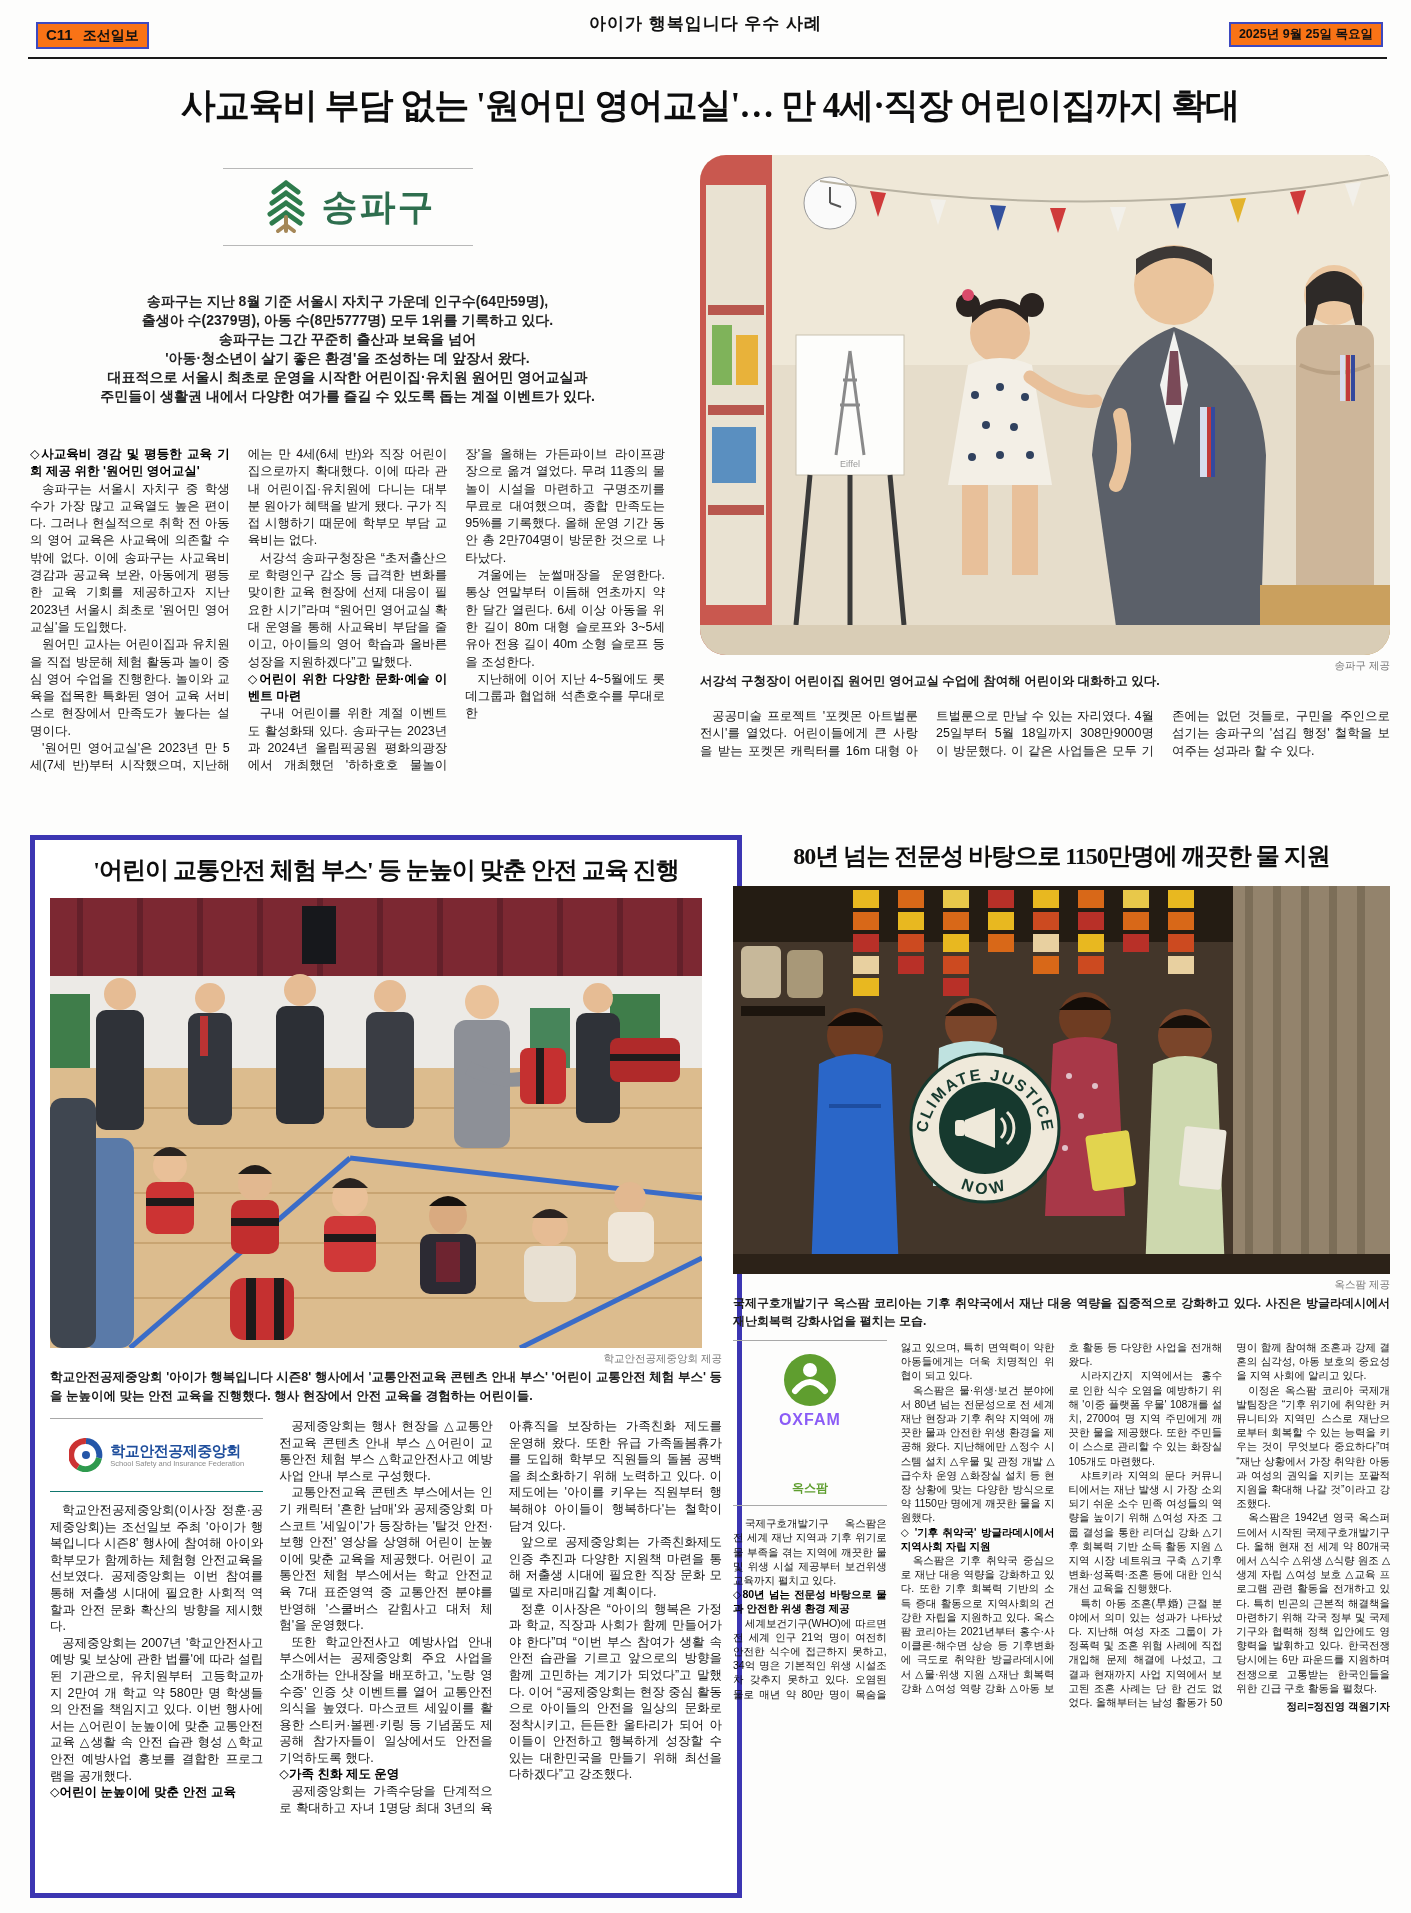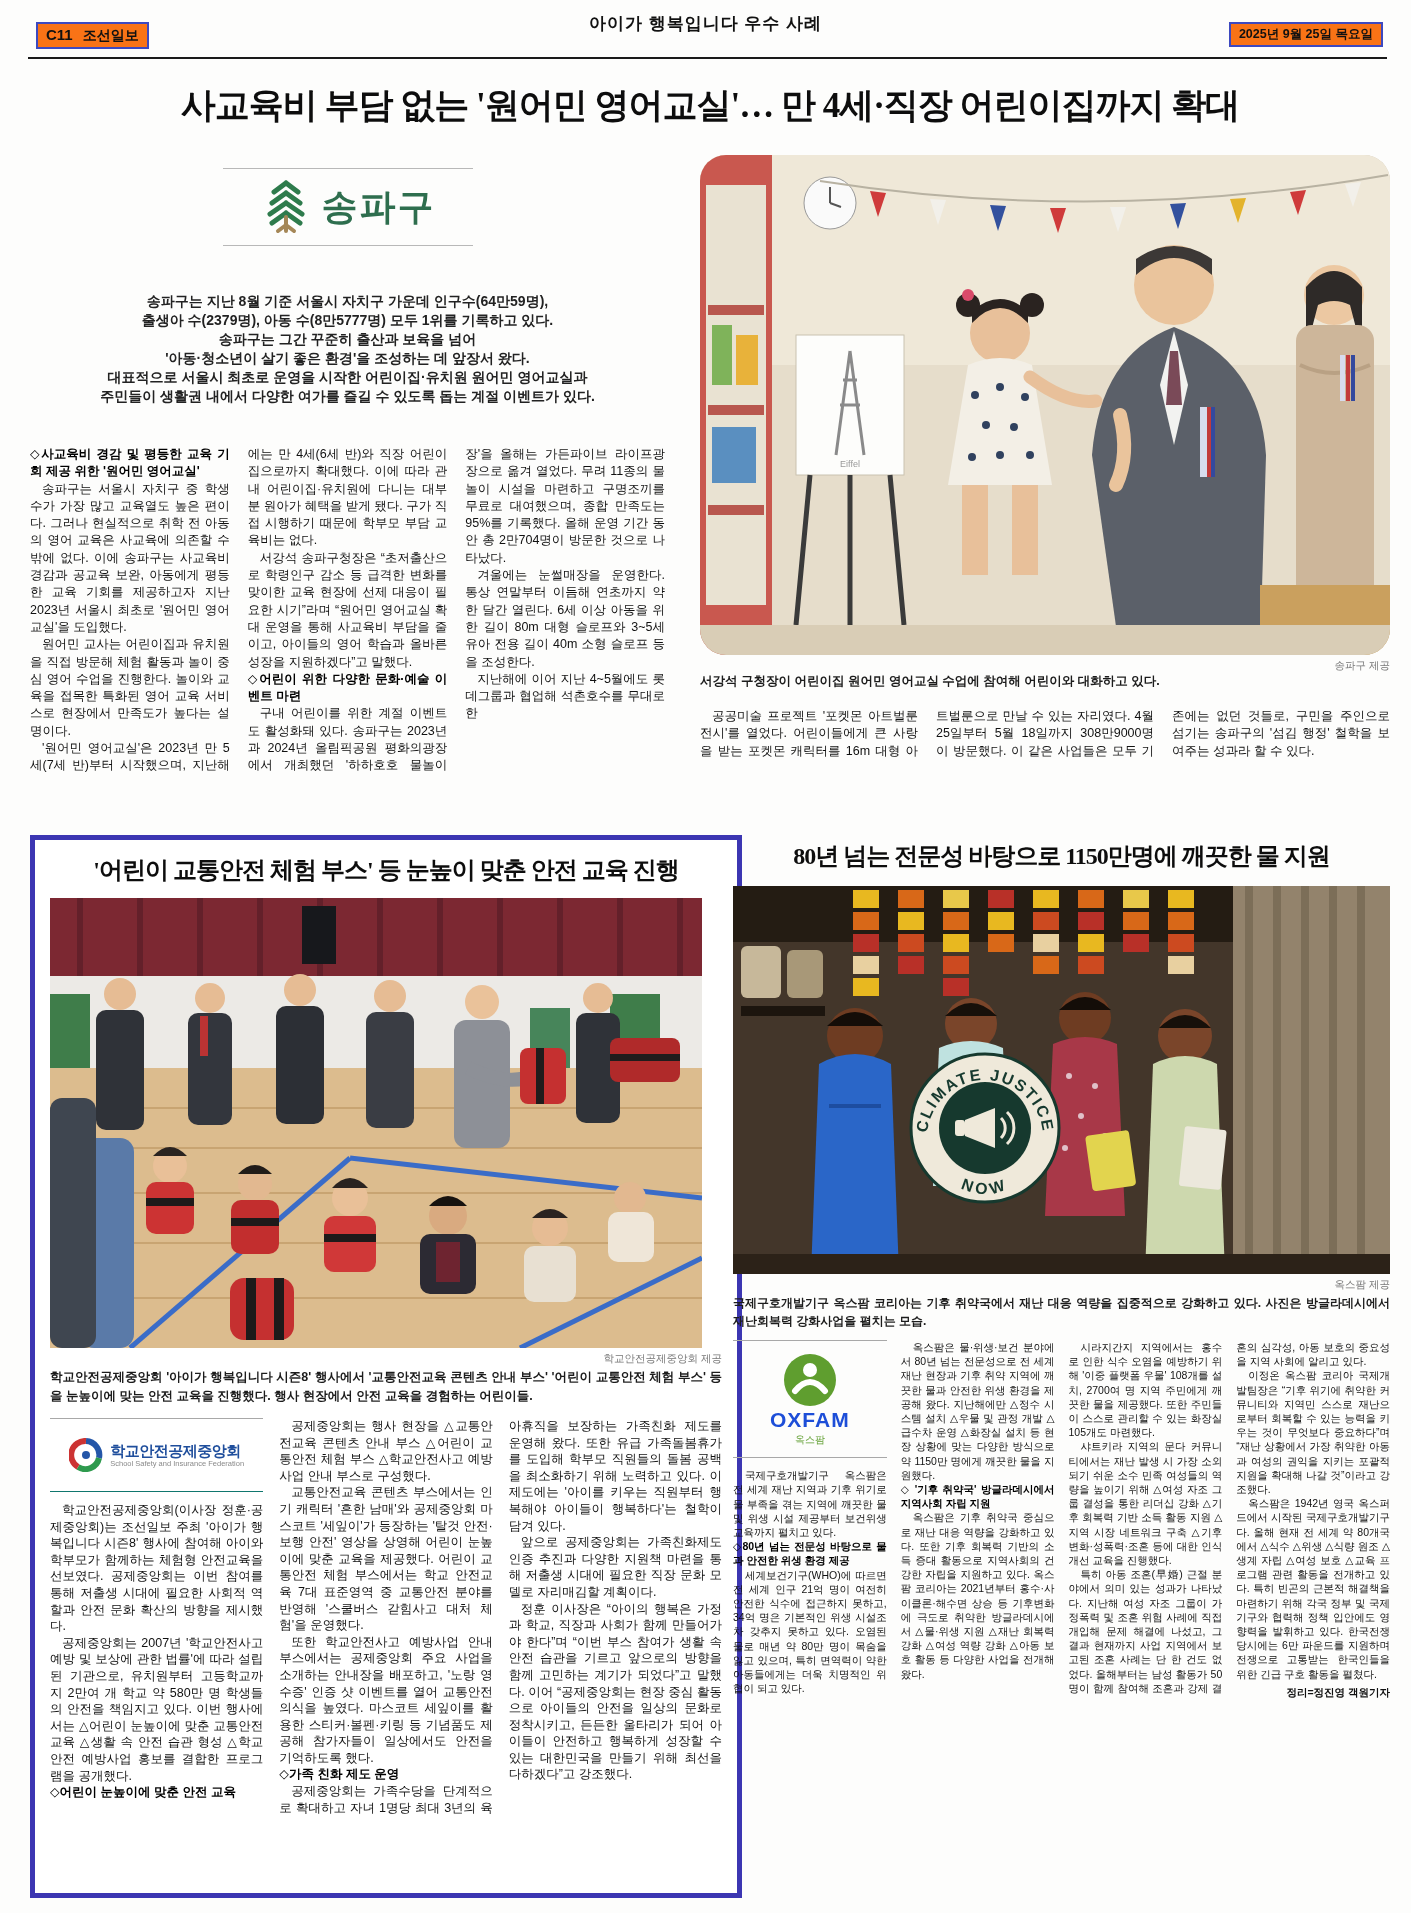--- a/index.html
+++ b/index.html
@@ -35,22 +35,22 @@
   .photo{position:relative;overflow:hidden;background:#cfc6b4;}
   
   .bluebox{border:5px solid #3c36b2;background:#fff;}
   
   .logo-strip{border-top:1px solid #a8a8a8;border-bottom:1px solid #0f766e;padding:19px 2px;margin:0 0 10px;
               display:flex;align-items:center;justify-content:center;gap:7px;break-inside:avoid;}
   .ssif-kr{font-size:15px;font-weight:800;color:#1f4e9c;letter-spacing:-0.5px;line-height:16px;}
   .ssif-en{font-size:7.5px;color:#8a8a8a;line-height:9px;}
   .oxfam-block{border-top:1px solid #a8a8a8;border-bottom:1px solid #a8a8a8;padding:12px 0 10px;margin:0 0 10px;
                display:flex;flex-direction:column;align-items:center;gap:2px;break-inside:avoid;}
-  .oxfam-word{font-size:21px;font-weight:800;color:#1d4ed8;letter-spacing:1px;line-height:22px;}
-  .oxfam-kr{font-size:10px;font-weight:400;color:#5f9e2f;}
+  .oxfam-word{font-size:16px;font-weight:800;color:#8b5cf6;letter-spacing:1px;line-height:22px;}
+  .oxfam-kr{font-size:12px;font-weight:700;color:#5f9e2f;margin-top:48px;}
 </style>
 </head>
 <body>
 
 <div id="page">
 
   <div class="abs hdr-box" style="left:36px;top:22px;">
     <span>C11</span>
     <span style="font-size:14px;">조선일보</span>
   </div>

